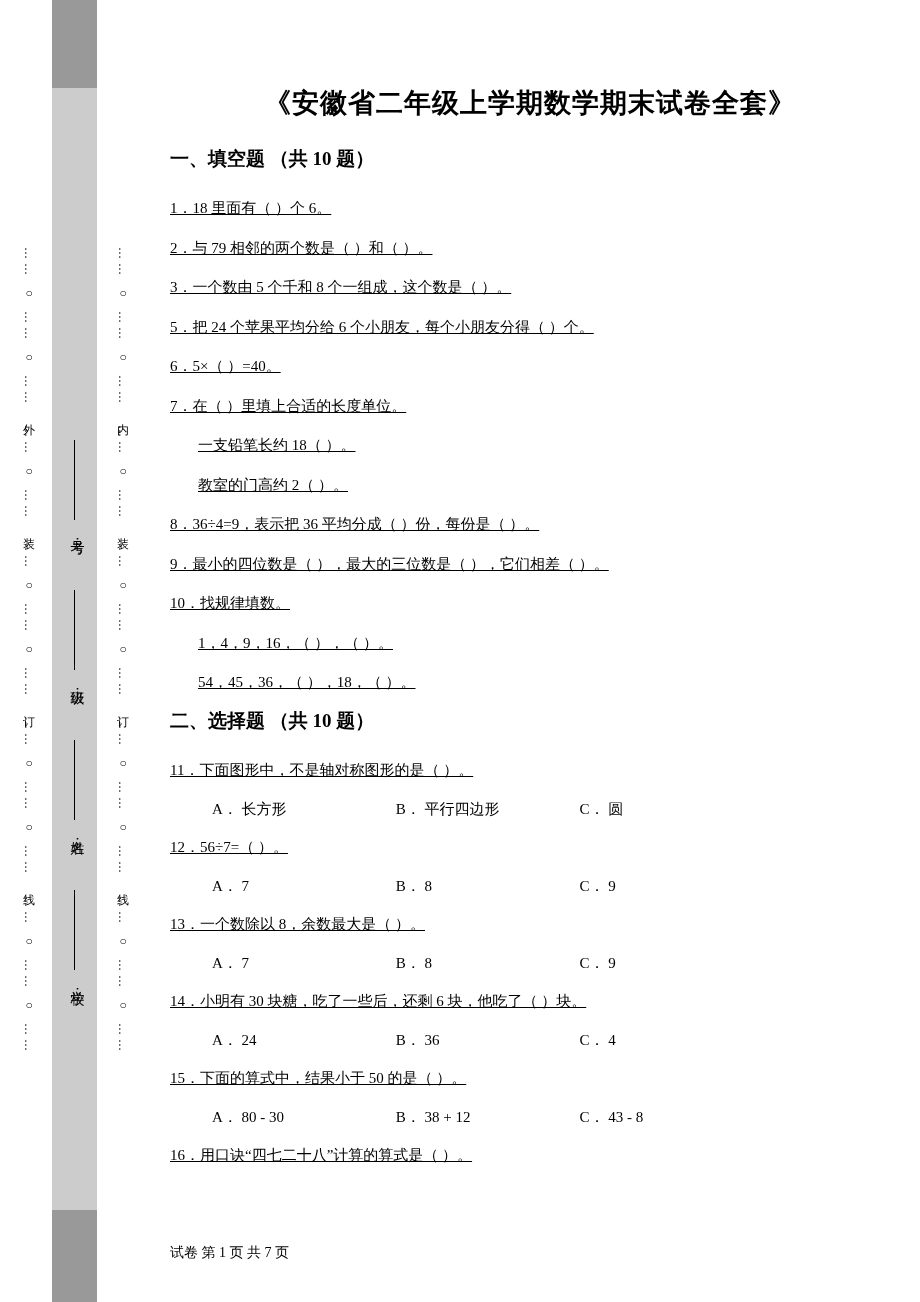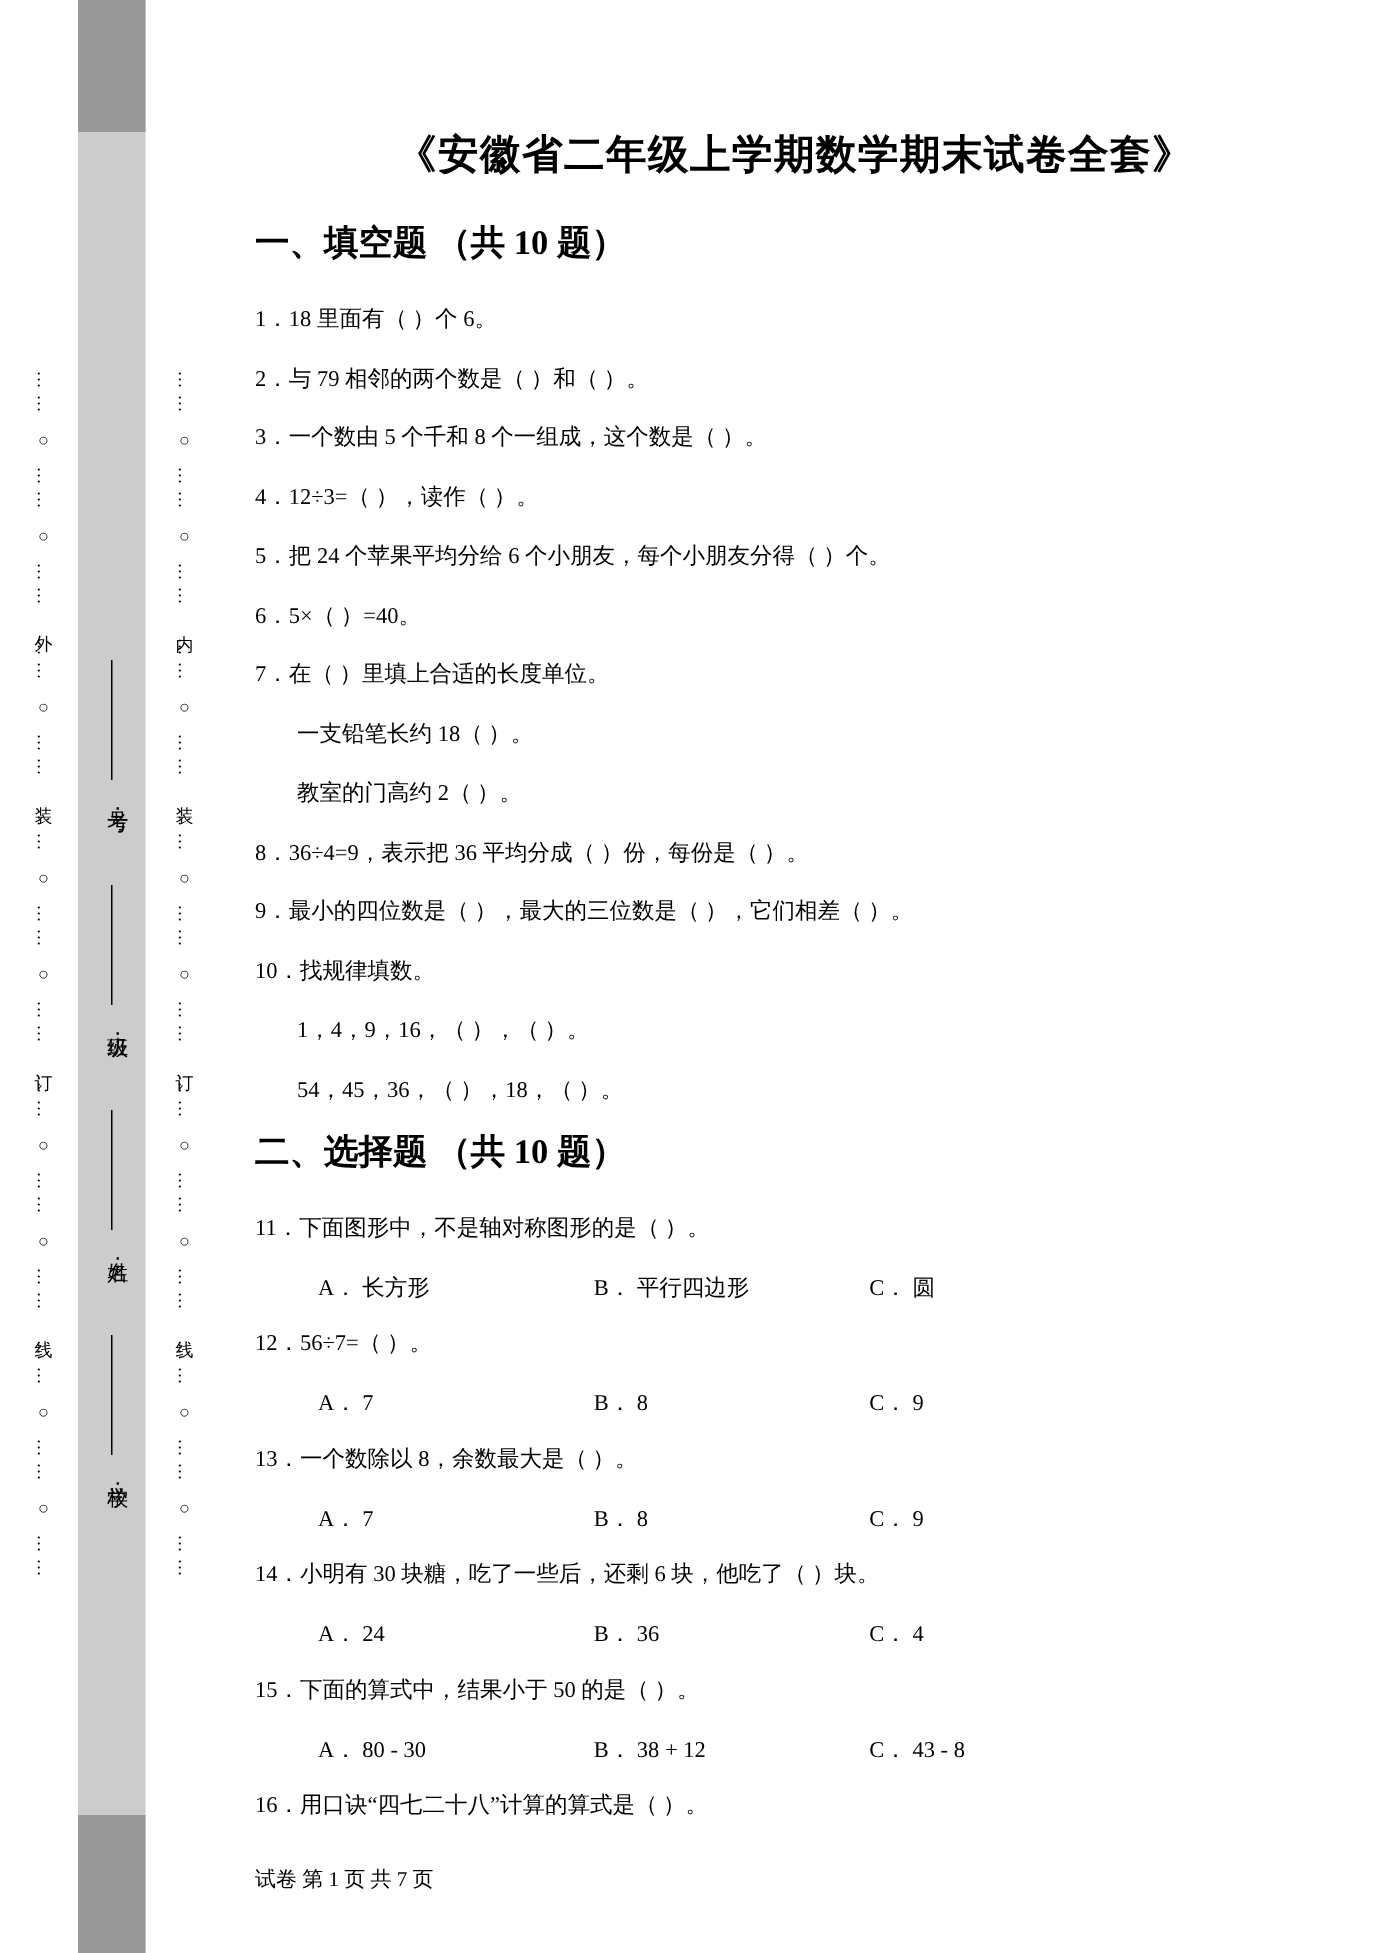--- a/index.html
+++ b/index.html
@@ -79,29 +79,30 @@
       margin-bottom: 28px;
     }
     .underline {
       display: inline-block;
       border-bottom: 1px solid #000;
       width: 90px;
       height: 14px;
       vertical-align: middle;
     }
     .section-title {
-      font-size: 23px;
+      font-size: 19px;
       font-weight: bold;
       margin-bottom: 18px;
       margin-top: 6px;
     }
     .question {
       font-size: 15px;
       line-height: 2.5;
       margin-bottom: 2px;
+      text-decoration: underline;
     }
     .indent {
       padding-left: 28px;
     }
     .options {
       padding-left: 42px;
       line-height: 2.5;
     }
     .opt {
       display: inline-block;
@@ -147,21 +148,20 @@
 </div>
 
 <div class="content">
   <div class="title">《安徽省二年级上学期数学期末试卷全套》</div>
 
 
   <div class="section-title">一、填空题 （共 10 题）</div>
   <div class="question">1．18 里面有（  ）个 6。</div>
   <div class="question">2．与 79 相邻的两个数是（  ）和（  ）。</div>
   <div class="question">3．一个数由 5 个千和 8 个一组成，这个数是（  ）。</div>
-  <div class="question">4．12÷3=（  ），读作（      ）。</div>
   <div class="question">5．把 24 个苹果平均分给 6 个小朋友，每个小朋友分得（  ）个。</div>
   <div class="question">6．5×（  ）=40。</div>
   <div class="question">7．在（  ）里填上合适的长度单位。</div>
   <div class="question indent">一支铅笔长约 18（  ）。</div>
   <div class="question indent">教室的门高约 2（  ）。</div>
   <div class="question">8．36÷4=9，表示把 36 平均分成（  ）份，每份是（  ）。</div>
   <div class="question">9．最小的四位数是（  ），最大的三位数是（  ），它们相差（  ）。</div>
   <div class="question">10．找规律填数。</div>
   <div class="question indent">1，4，9，16，（  ），（  ）。</div>
   <div class="question indent">54，45，36，（  ），18，（  ）。</div>

